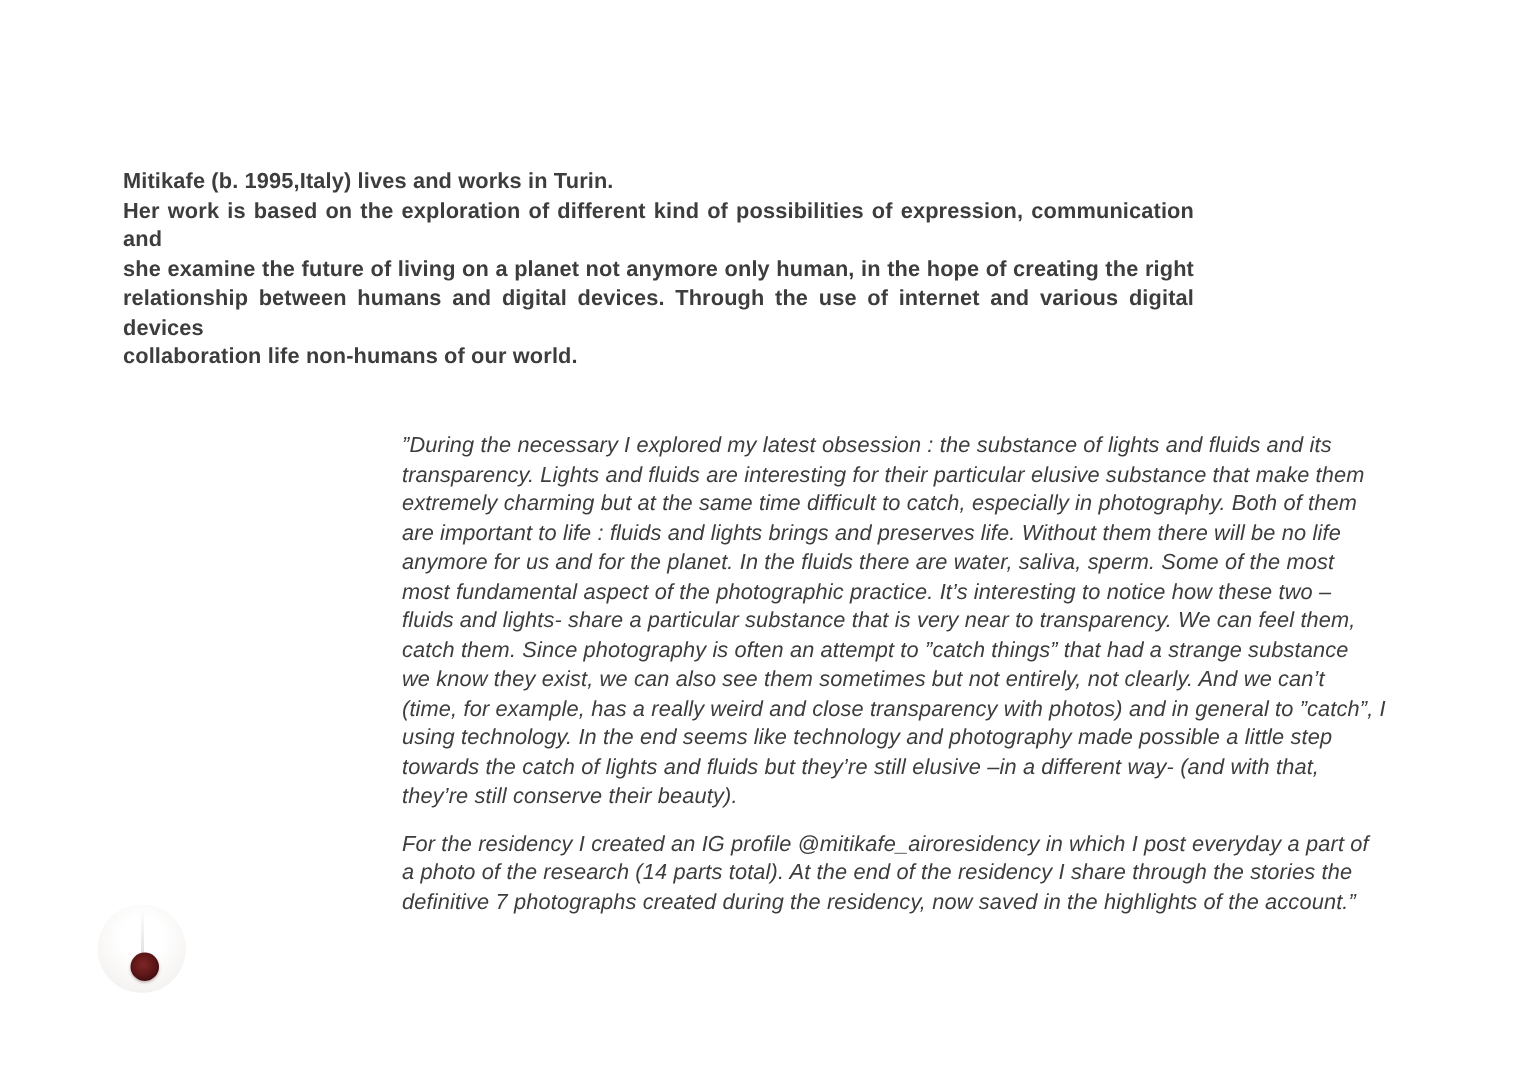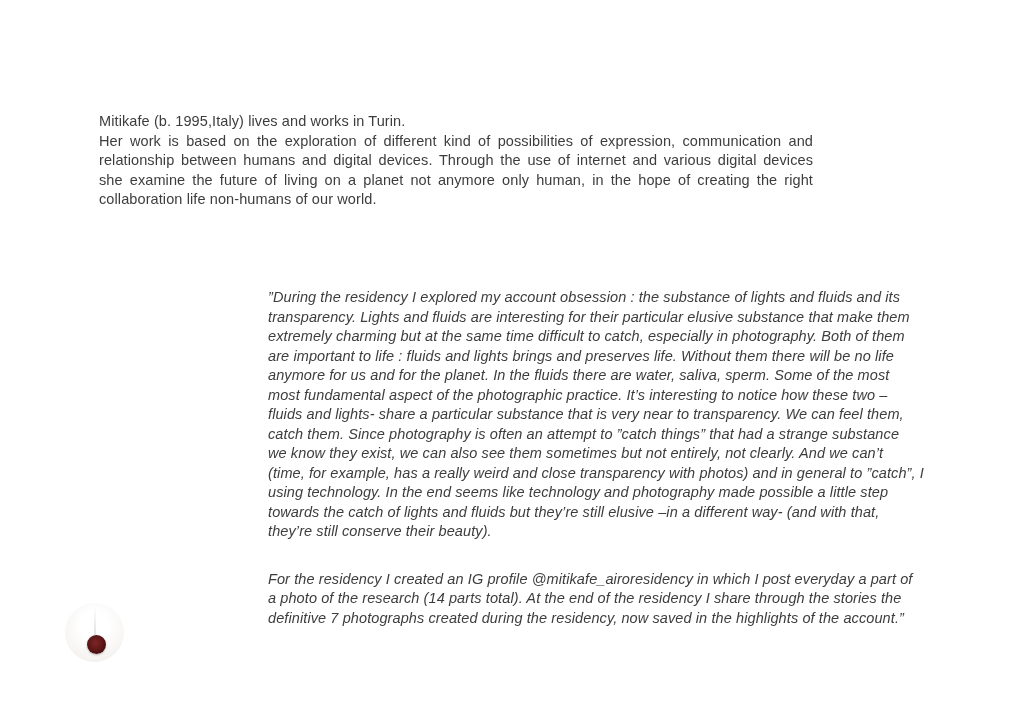--- a/index.html
+++ b/index.html
@@ -15,43 +15,43 @@
 
   .page {
     position: absolute;
     inset: 0;
     background: var(--bg, #ffffff);
   }
 
   
   .bio {
     position: absolute;
-    left: 99px;
+    left: 82px;
     top: 112px;
     width: 714px;
     font-size: 14.5px;
     line-height: 19.5px;
     letter-spacing: 0.1px;
-    font-weight: 400;
+    font-weight: 700;
   }
   .tline { min-height: 19.5px; }
   .jline { text-align: justify; text-align-last: justify; }
 
   
   .statement {
     position: absolute;
     left: 268px;
     top: 288px;
     width: 670px;
     font-size: 14.5px;
     line-height: 19.5px;
     letter-spacing: 0.1px;
     font-style: italic;
   }
-  .statement .para + .para { margin-top: 28px; }
+  .statement .para + .para { margin-top: 12px; }
 
   
   .avatar {
     position: absolute;
     left: 65px;
     top: 603px;
     width: 59px;
     height: 59px;
     border-radius: 50%;
     background: radial-gradient(circle at 50% 38%,
@@ -85,29 +85,29 @@
 </style>
 </head>
 <body style="--bg: #ffffff; --fg: #3d3d3d; --circle: #f6f4f2; --droplet: #5c1616; --droplet-edge: #2f0a0a; --thread: #e3e0de;">
 
 <div class="page">
 
   <div class="bio">
     <div class="tline">Mitikafe (b. 1995,Italy) lives and works in Turin.</div>
     <div>
         <div class="tline jline">Her work is based on the exploration of different kind of possibilities of expression, communication and</div>
+        <div class="tline jline">she examine the future of living on a planet not anymore only human, in the hope of creating the right</div>
         <div class="tline jline">relationship between humans and digital devices. Through the use of internet and various digital devices</div>
-        <div class="tline jline">she examine the future of living on a planet not anymore only human, in the hope of creating the right</div>
         <div class="tline">collaboration life non-humans of our world.</div>
       </div>
   </div>
 
   <div class="statement">
     <div class="para">
-        <div class="tline">”During the residency I explored my account obsession : the substance of lights and fluids and its</div>
+        <div class="tline">”During the necessary I explored my latest obsession : the substance of lights and fluids and its</div>
         <div class="tline">transparency. Lights and fluids are interesting for their particular elusive substance that make them</div>
         <div class="tline">extremely charming but at the same time difficult to catch, especially in photography. Both of them</div>
         <div class="tline">are important to life : fluids and lights brings and preserves life. Without them there will be no life</div>
         <div class="tline">anymore for us and for the planet. In the fluids there are water, saliva, sperm. Some of the most</div>
         <div class="tline">most fundamental aspect of the photographic practice. It’s interesting to notice how these two –</div>
         <div class="tline">fluids and lights- share a particular substance that is very near to transparency. We can feel them,</div>
         <div class="tline">catch them. Since photography is often an attempt to ”catch things” that had a strange substance</div>
         <div class="tline">we know they exist, we can also see them sometimes but not entirely, not clearly. And we can’t</div>
         <div class="tline">(time, for example, has a really weird and close transparency with photos) and in general to ”catch”, I</div>
         <div class="tline">using technology. In the end seems like technology and photography made possible a little step</div>

